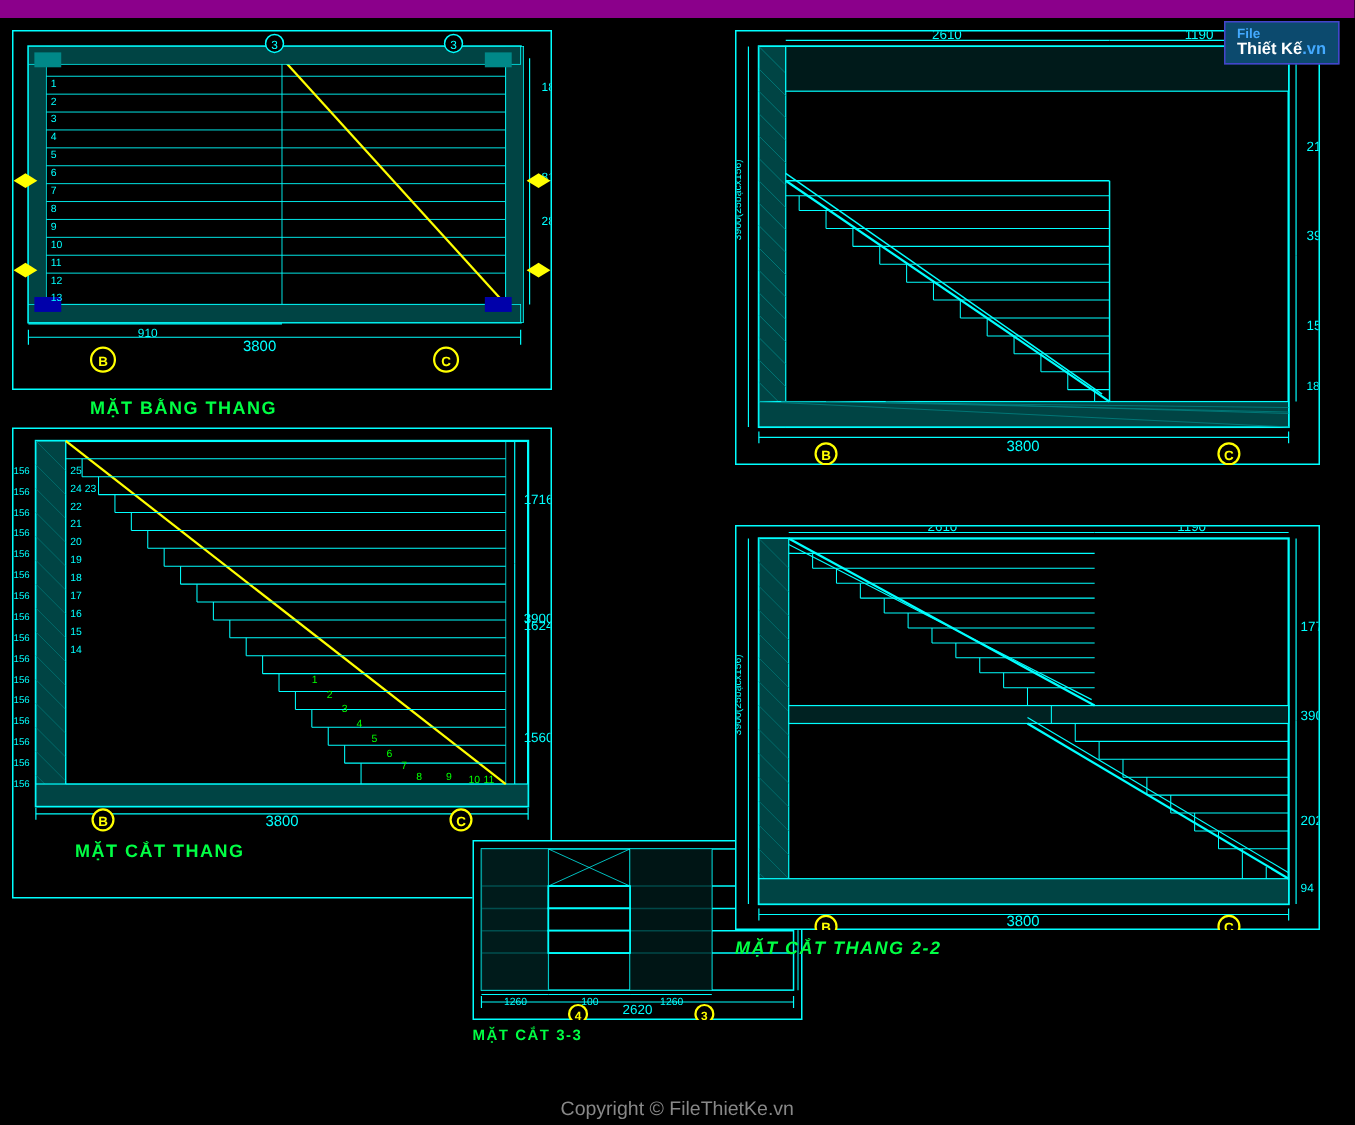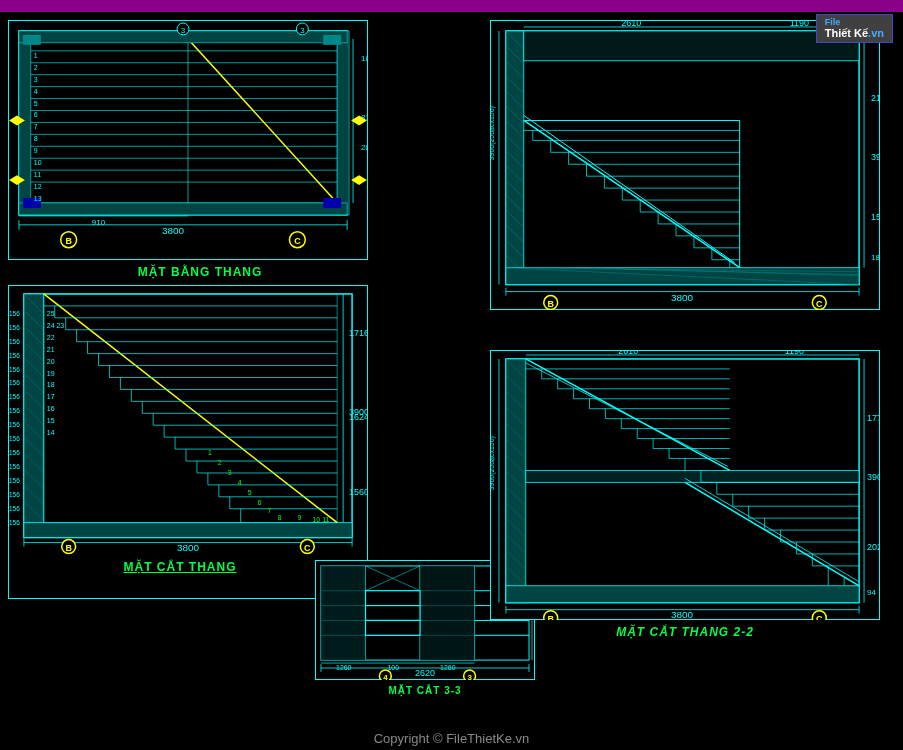--- a/index.html
+++ b/index.html
@@ -27,21 +27,21 @@
       width: 903px;
       height: 12px;
       background: #8B008B;
     }
 
     
     .logo {
       position: absolute;
       top: 14px;
       right: 10px;
-      background: #404040;
+      background: #0c4a6e;
       border: 1px solid #4444cc;
       padding: 3px 8px;
       font-size: 11px;
       font-weight: bold;
       color: #fff;
       z-index: 10;
     }
 
     
     .panel {
@@ -89,21 +89,21 @@
       width: 390px;
       height: 270px;
     }
 
     
     .panel-label {
       position: absolute;
       color: #00ff44;
       font-size: 12px;
       font-weight: bold;
-      text-align: center;
+      text-align: left;
       font-family: Arial, sans-serif;
       letter-spacing: 1px;
     }
 
     
     .copyright {
       position: absolute;
       bottom: 4px;
       left: 0;
       width: 100%;
@@ -446,21 +446,21 @@
       <line x1="345" y1="254" x2="345" y2="262" stroke="#00ffff" stroke-width="0.8"></line>
       <text x="180" y="266" fill="#00ffff" font-size="10" text-anchor="middle" font-family="Arial">3800</text>
 
       <circle cx="60" cy="262" r="7" fill="#000" stroke="#ffff00" stroke-width="1.5"></circle>
       <text x="60" y="266" fill="#ffff00" font-size="9" text-anchor="middle" font-family="Arial" font-weight="bold">B</text>
       <circle cx="300" cy="262" r="7" fill="#000" stroke="#ffff00" stroke-width="1.5"></circle>
       <text x="300" y="266" fill="#ffff00" font-size="9" text-anchor="middle" font-family="Arial" font-weight="bold">C</text>
     </svg>
   </div>
 
-  <div class="panel-label" style="top: 560px; left: 50px; width: 260px; text-decoration: underline;">MẶT CẮT THANG</div>
+  <div class="panel-label" style="top: 560px; left: 50px; width: 260px;">MẶT CẮT THANG</div>
 
   <div class="panel panel-small">
     <svg viewBox="0 0 220 120" xmlns="http://www.w3.org/2000/svg">
 
       <rect x="5" y="5" width="210" height="95" fill="none" stroke="#00ffff" stroke-width="1"></rect>
 
       <g stroke="#00ffff" stroke-width="1">
 
         <line x1="5" y1="30" x2="215" y2="30"></line>
         <line x1="5" y1="45" x2="215" y2="45"></line>

